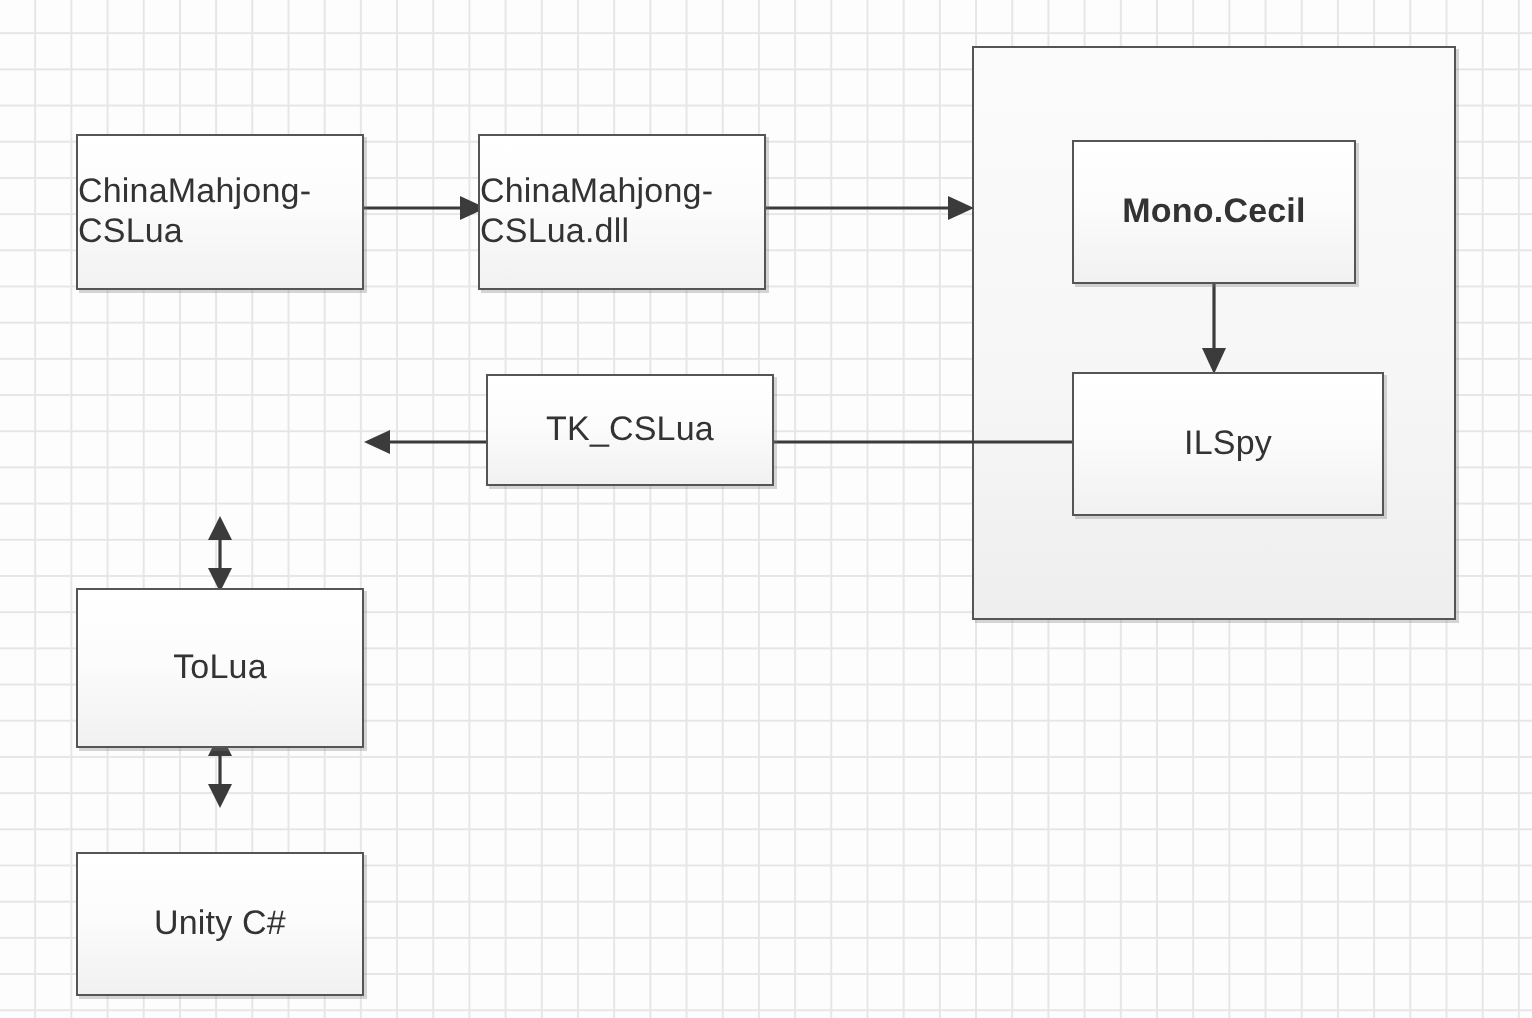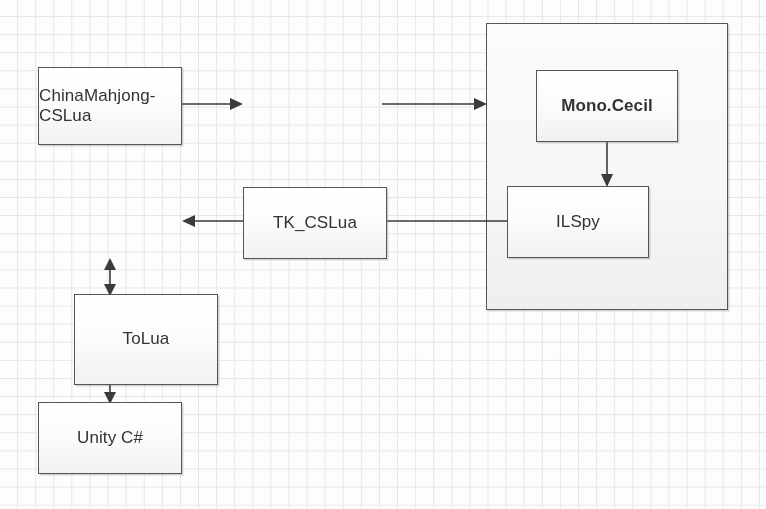--- a/index.html
+++ b/index.html
@@ -94,25 +94,26 @@
   </svg>
 
   <svg class="conn" style="left:100px; top:366px; width:20px; height:38px;">
     <line x1="10" y1="12" x2="10" y2="26"></line>
     <polygon points="4,12 16,12 10,0"></polygon>
     <polygon points="4,26 16,26 10,38"></polygon>
   </svg>
 
   <div class="node" style="left:38px; top:67px; width:144px; height:78px;">ChinaMahjong-CSLua</div>
 
+  <div class="node" style="left:239px; top:67px; width:144px; height:78px;">ChinaMahjong-CSLua.dll</div>
 
   <div class="node" style="left:536px; top:70px; width:142px; height:72px;font-weight:bold;">Mono.Cecil</div>
 
-  <div class="node" style="left:507px; top:186px; width:142px; height:72px;">ILSpy</div>
+  <div class="node" style="left:536px; top:186px; width:156px; height:72px;">ILSpy</div>
 
-  <div class="node" style="left:243px; top:187px; width:144px; height:72px;">TK_CSLua</div>
+  <div class="node" style="left:243px; top:187px; width:144px; height:56px;">TK_CSLua</div>
 
 
-  <div class="node" style="left:38px; top:294px; width:144px; height:91px;margin-left:36px;">ToLua</div>
+  <div class="node" style="left:38px; top:294px; width:144px; height:80px;">ToLua</div>
 
-  <div class="node" style="left:38px; top:402px; width:144px; height:72px;">Unity C#</div>
+  <div class="node" style="left:38px; top:426px; width:144px; height:72px;">Unity C#</div>
 
 </div>
 
 </body></html>

